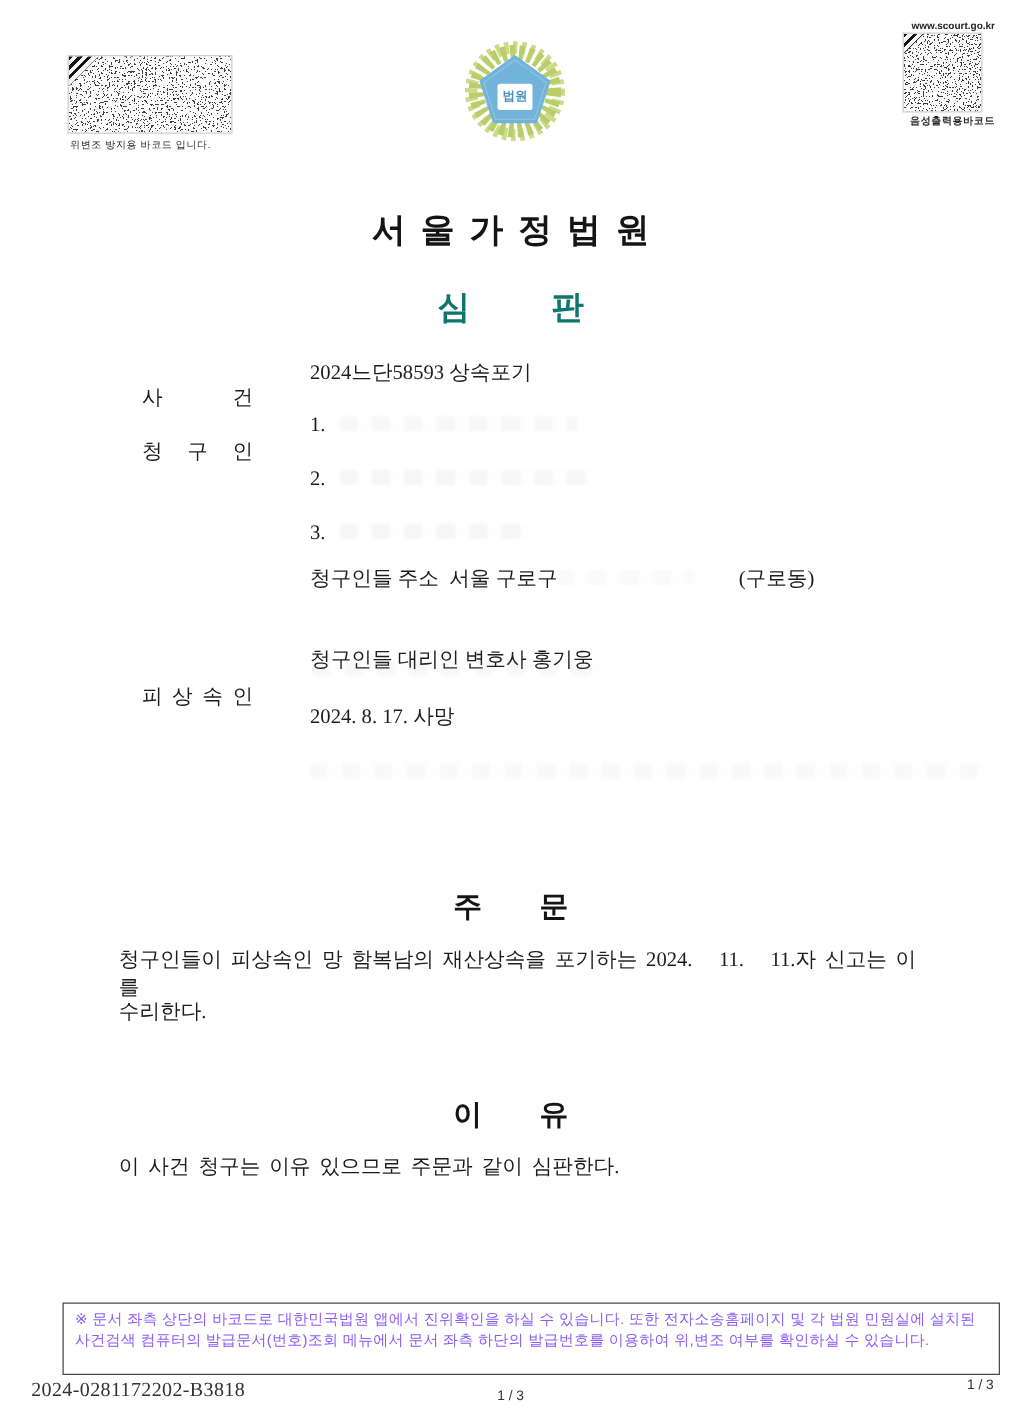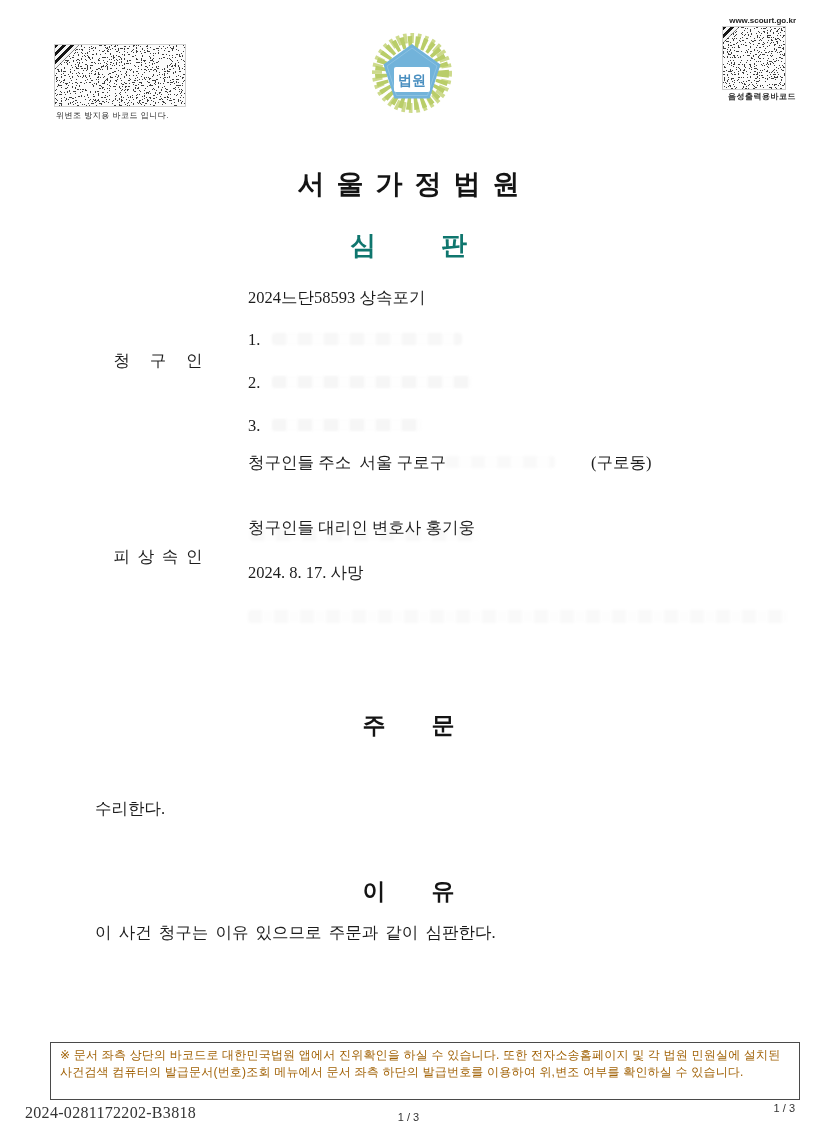--- a/index.html
+++ b/index.html
@@ -34,21 +34,21 @@
     position: absolute; left: 56px; top: 110px;
     font-family: "Liberation Sans", "DejaVu Sans", sans-serif;
     font-size: 8px; font-weight: normal; color: #2a2a2a;
     letter-spacing: 0.5px;
   }
 
   .emblem { position: absolute; left: 368px; top: 28px; width: 88px; height: 86px; }
   .emblem-label {
     position: absolute; left: 50%; top: 39px; transform: translateX(-50%);
     font-family: "Liberation Sans", "DejaVu Sans", sans-serif;
-    font-size: 14px; font-weight: bold; color: #4a8fc0;
+    font-size: 10px; font-weight: bold; color: #4a8fc0;
     background: #ffffff; padding: 6px 4px 5px 4px; border-radius: 2px;
     line-height: 1;
   }
 
   .barcode-right-url {
     position: absolute; left: 712px; top: 16px; width: 84px;
     font-family: "Liberation Sans", "DejaVu Sans", sans-serif;
     font-size: 8px; font-weight: bold; color: #222; text-align: right;
   }
   .barcode-right {
@@ -114,21 +114,21 @@
     position: absolute; left: 95px; top: 922px;
     font-size: 16.5px; word-spacing: 3px;
   }
 
   
   .notice-box {
     position: absolute; left: 50px; top: 1042px; width: 750px; height: 58px;
     border: 1px solid #4a4a4a;
     padding: 4px 9px 0 9px;
     font-family: "Liberation Sans", "DejaVu Sans", sans-serif;
-    font-size: 12px; line-height: 1.42; color: #a16207;
+    font-size: 12px; line-height: 1.42; color: #8b5cf6;
     letter-spacing: 0.2px;
   }
   .doc-number {
     position: absolute; left: 25px; top: 1104px;
     font-family: Liberation Serif, serif;
     font-size: 16px; color: #333; letter-spacing: 0.3px;
   }
   .page-num-center {
     position: absolute; left: 0; top: 1111px; width: 100%;
     text-align: center;
@@ -193,20 +193,23 @@
       <rect width="62" height="62" fill="#fbfbfb"></rect>
       <rect width="62" height="62" filter="url(#noiseR)"></rect>
     </svg>
     <div class="corner-stripes" style="width:16px;height:16px;"></div>
   </div>
   <div class="barcode-right-caption">음성출력용바코드</div>
 
   <div class="court-name">서울가정법원</div>
   <div class="doc-type">심          판</div>
 
+  <div class="info-row" style="top:287px;">
+    <span class="lbl">사 건</span>
+  </div>
   <div class="val-col" style="top:287px;">2024느단58593 상속포기</div>
 
   <div class="info-row" style="top:330px;">
     <span class="lbl">청 구 인</span>
   </div>
   <div class="val-col" style="top:330px;">1.</div>
   <div class="redacted" style="left:272px; top:333px; width:190px; opacity:0.22;"></div>
 
   <div class="val-col" style="top:373px;">2.</div>
   <div class="redacted" style="left:272px; top:376px; width:200px; opacity:0.25;"></div>
@@ -222,20 +225,21 @@
   <div class="info-row" style="top:526px;">
     <span class="lbl">피 상 속 인</span>
   </div>
   <div class="redacted" style="left:250px; top:529px; width:230px; opacity:0.18;"></div>
 
   <div class="val-col" style="top:562px;">2024. 8. 17. 사망</div>
 
   <div class="redacted" style="left:248px; top:610px; width:540px; height:13px; opacity:0.16;"></div>
 
   <div class="order-heading">주        문</div>
+  <div class="order-body-1">청구인들이 피상속인 망 함복남의 재산상속을 포기하는 2024.   11.   11.자 신고는 이를</div>
   <div class="order-body-2">수리한다.</div>
 
   <div class="reason-heading">이        유</div>
   <div class="reason-body">이 사건 청구는 이유 있으므로 주문과 같이 심판한다.</div>
 
   <div class="notice-box">※ 문서 좌측 상단의 바코드로 대한민국법원 앱에서 진위확인을 하실 수 있습니다. 또한 전자소송홈페이지 및 각 법원 민원실에 설치된 사건검색 컴퓨터의 발급문서(번호)조회 메뉴에서 문서 좌측 하단의 발급번호를 이용하여 위,변조 여부를 확인하실 수 있습니다.</div>
   <div class="doc-number">2024-0281172202-B3818</div>
   <div class="page-num-center">1 / 3</div>
   <div class="page-num-right">1 / 3</div>
 

